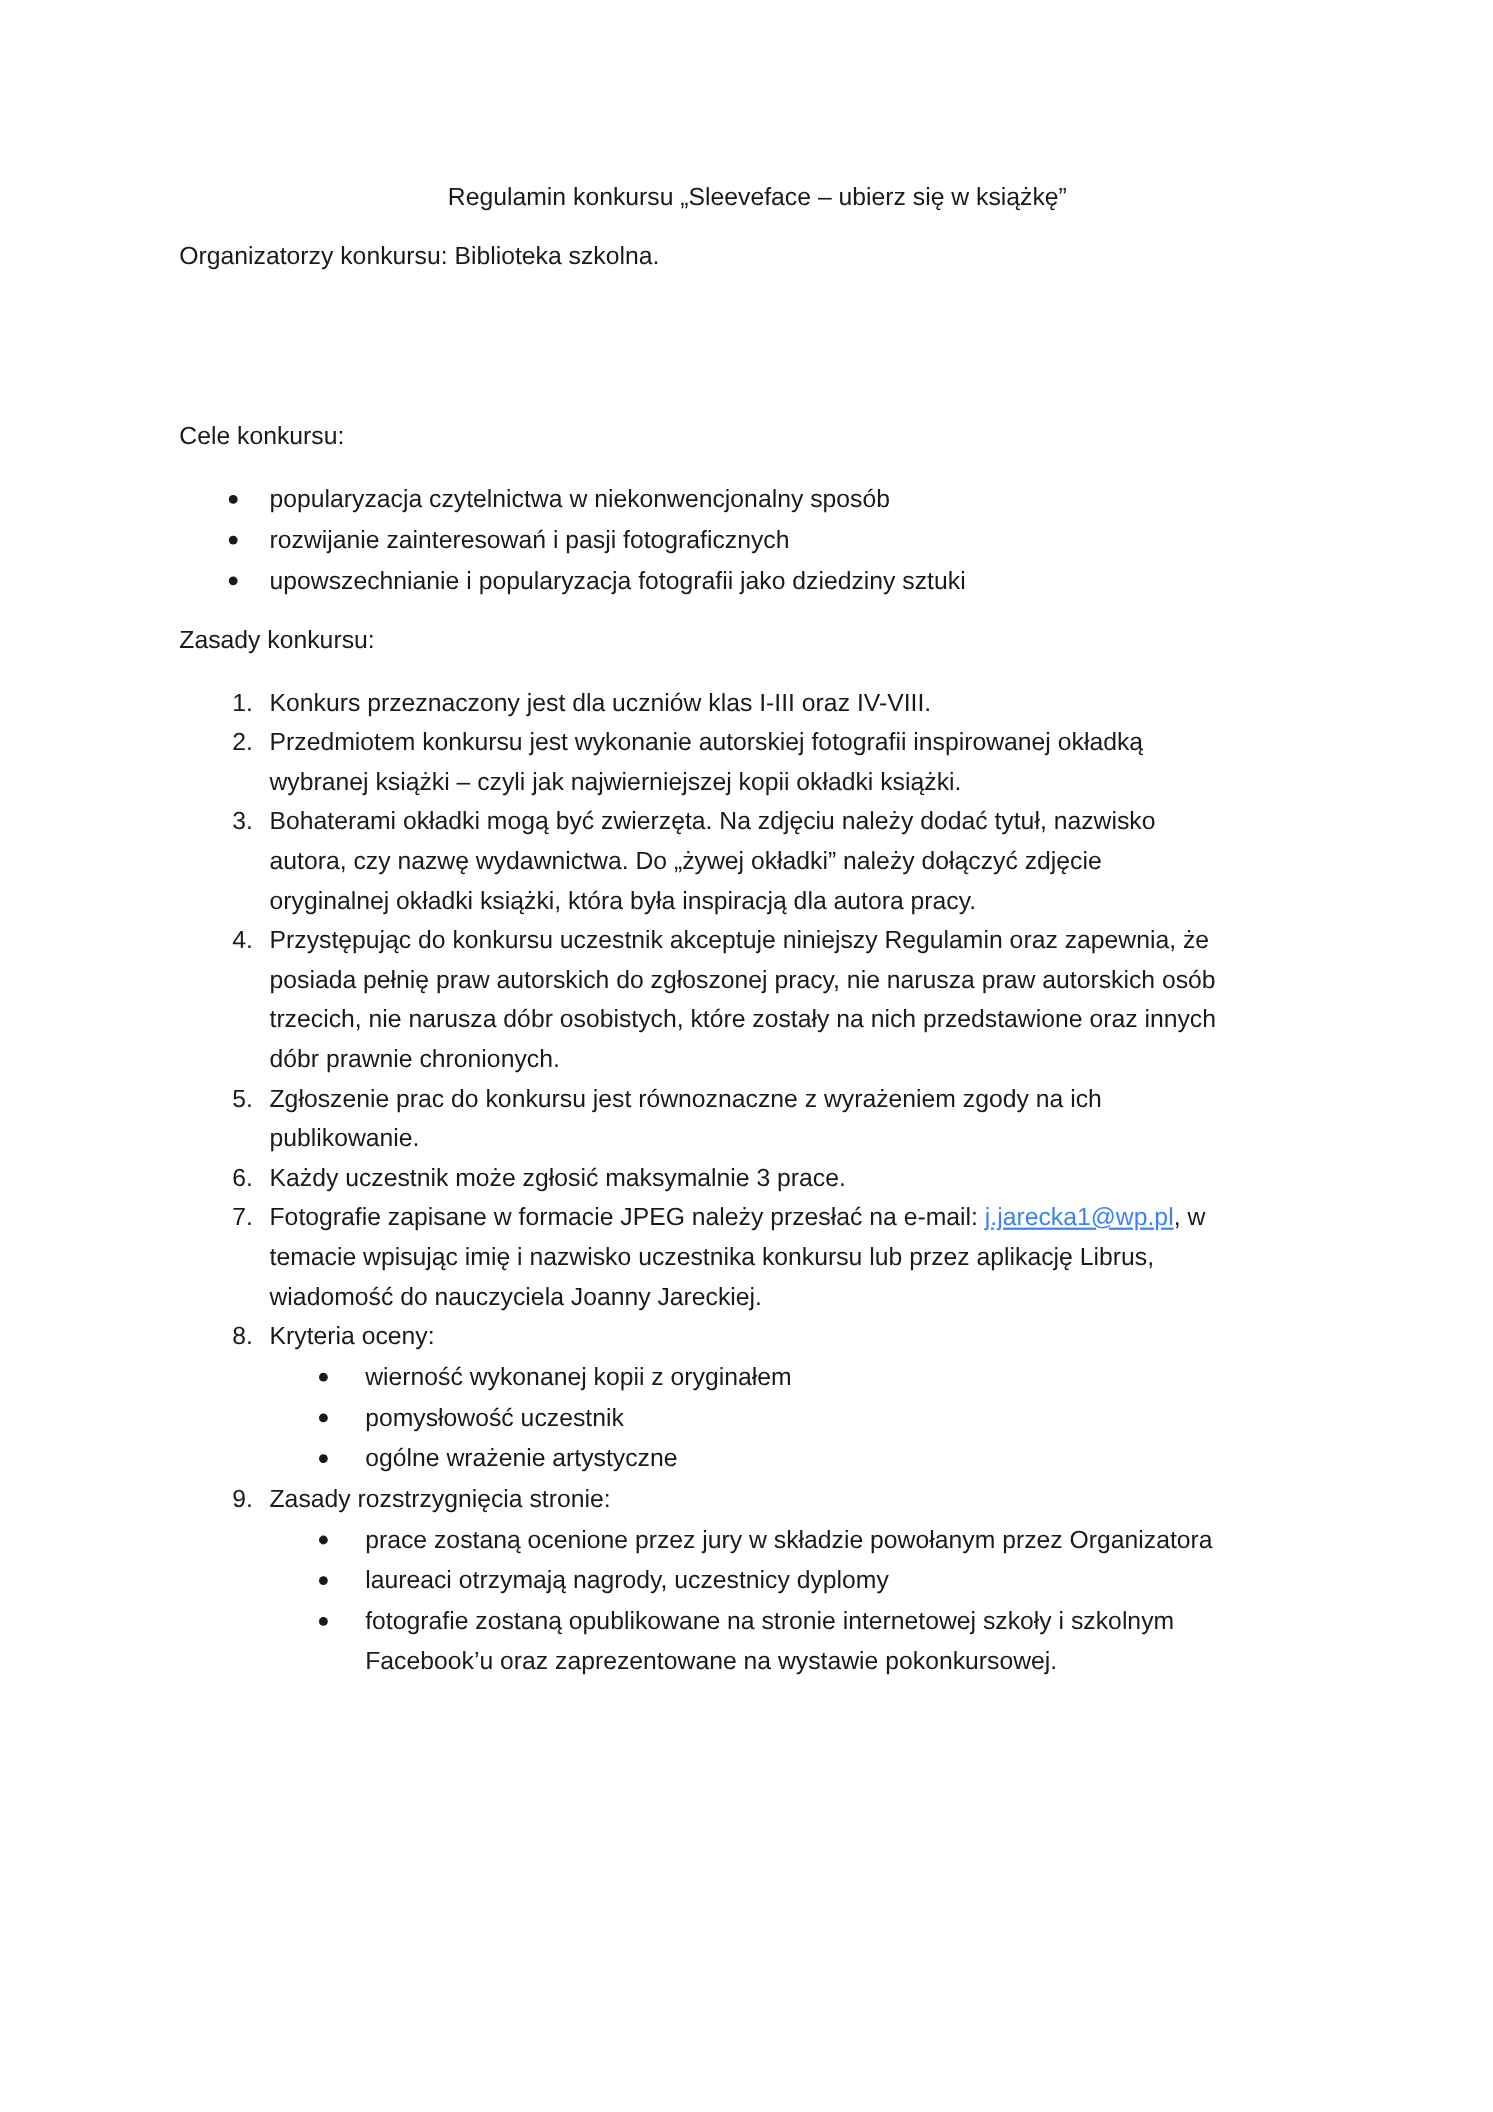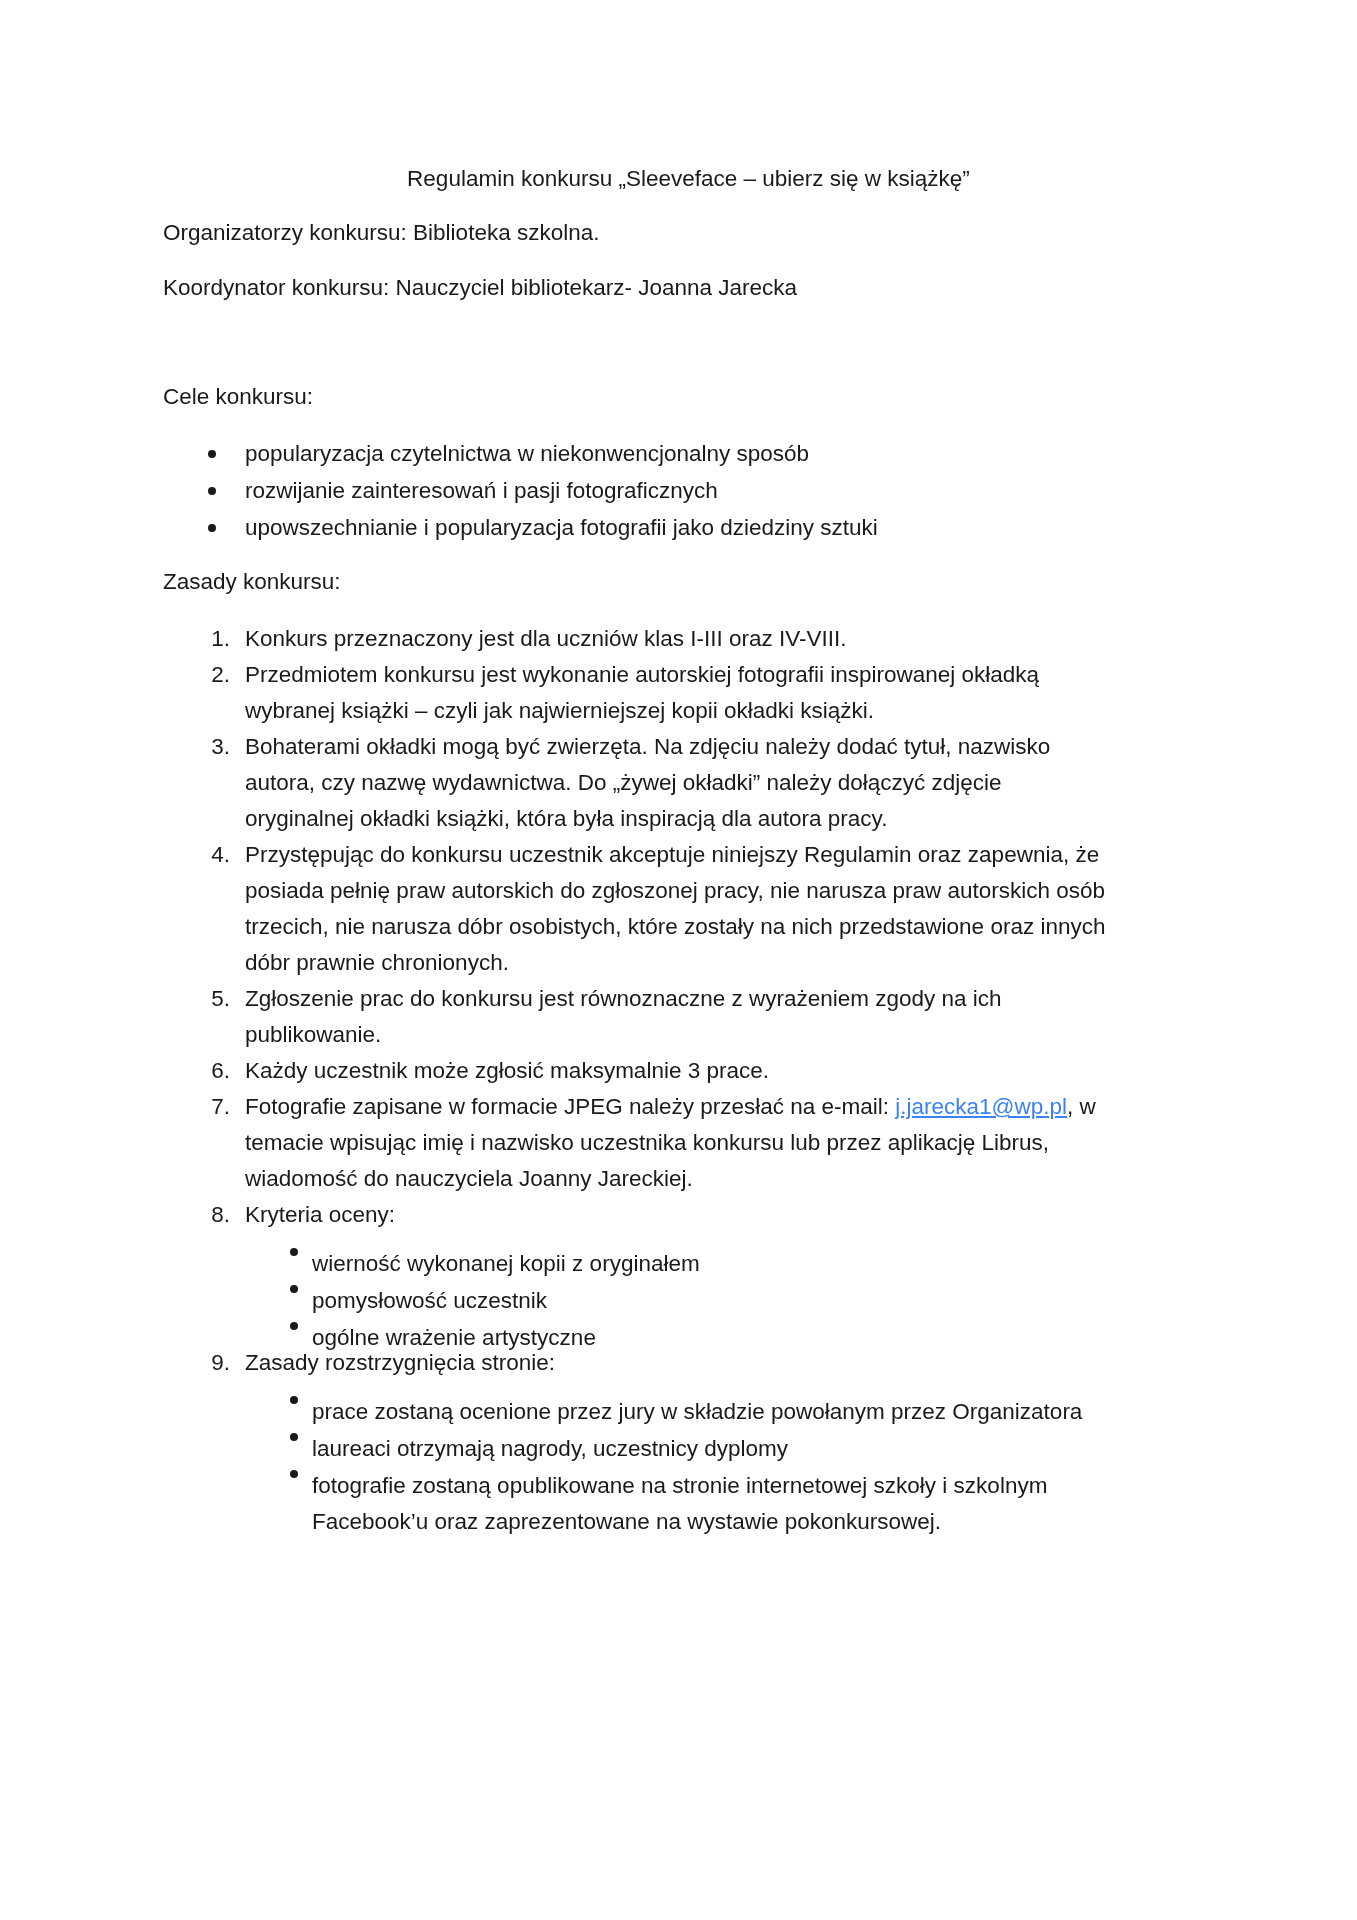--- a/index.html
+++ b/index.html
@@ -5,31 +5,30 @@
   html, body { margin:0; padding:0; background:#ffffff; }
   body { width:1357px; height:1920px; position:relative; overflow:hidden;
          font-family:"Liberation Sans", sans-serif; color:#1a1a1a; font-size:22.5px; }
   .page { position:absolute; left:0; top:0; width:1357px; height:1920px; }
   .line { position:absolute; white-space:nowrap; line-height:30px; }
   .title { left:0; width:1357px; text-align:center; top:164px; padding-left:20px; box-sizing:border-box; }
   .p { left:163px; }
   .dot { position:absolute; width:8px; height:8px; border-radius:50%; background:#1a1a1a; }
   .num { position:absolute; left:200px; width:30px; text-align:right; line-height:30px; }
   .txt { left:245px; }
-  .sub { left:312px;margin-top:12px; }
+  .sub { left:332px; }
   a.link { color:#3b82f6; text-decoration:underline; }
 </style>
 </head>
 <body>
 
 <div class="page">
   <div class="line title">Regulamin konkursu „Sleeveface – ubierz się w książkę”</div>
 
   <div class="line p" style="top:218px">Organizatorzy konkursu: Biblioteka szkolna.</div>
-  <div class="line p" style="top:273px">Koordynator konkursu: Nauczyciel bibliotekarz- Joanna Jarecka</div>
   <div class="line p" style="top:382px">Cele konkursu:</div>
 
   <div>
     <span class="dot" style="left:208px;top:450px"></span>
     <div class="line txt" style="top:439px">popularyzacja czytelnictwa w niekonwencjonalny sposób</div>
     <span class="dot" style="left:208px;top:487px"></span>
     <div class="line txt" style="top:476px">rozwijanie zainteresowań i pasji  fotograficznych</div>
     <span class="dot" style="left:208px;top:524px"></span>
     <div class="line txt" style="top:513px">upowszechnianie i popularyzacja fotografii jako dziedziny sztuki</div>
   </div>

